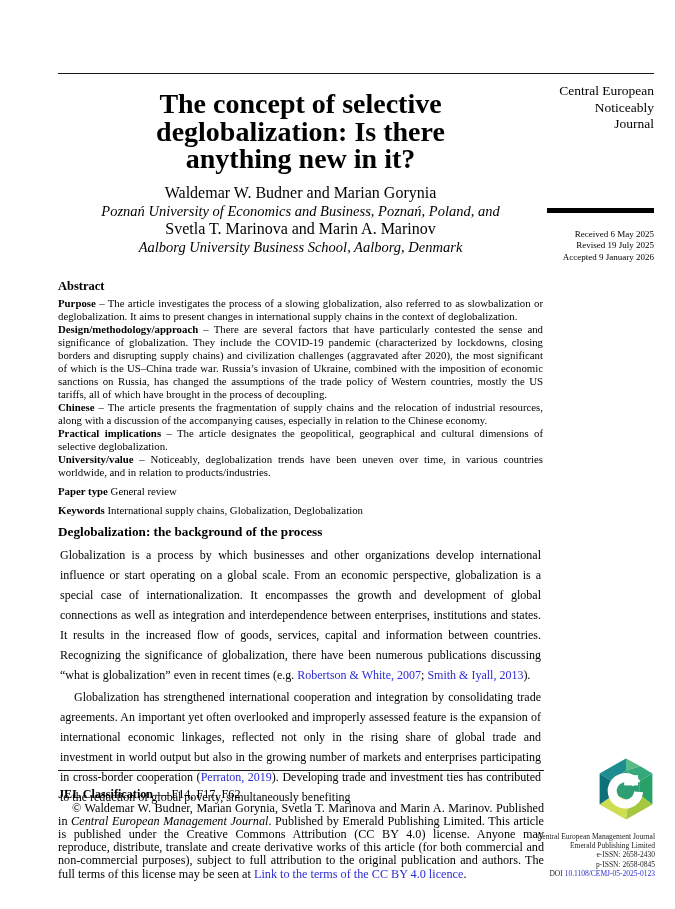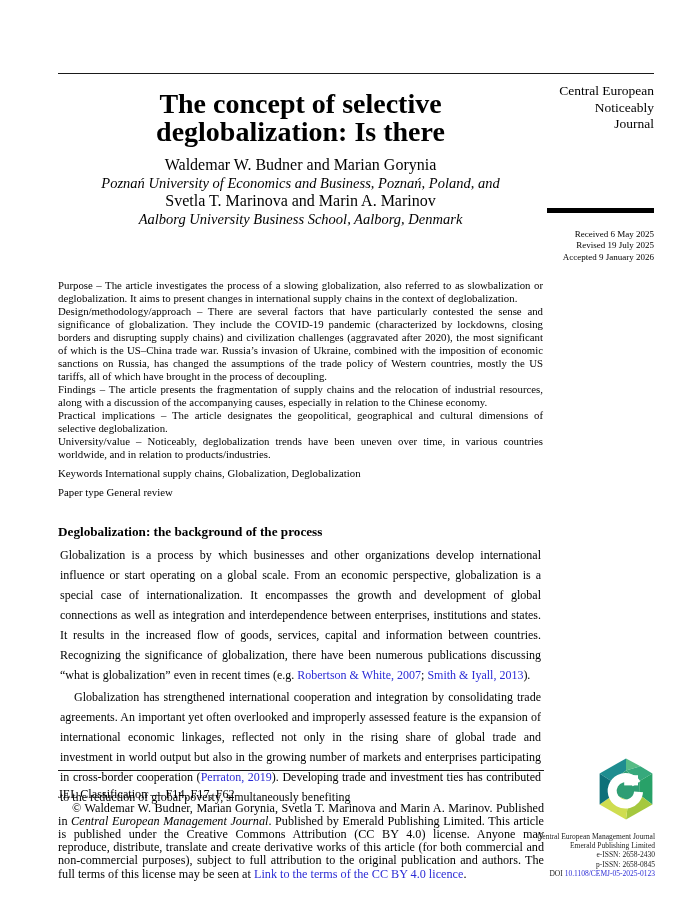--- a/index.html
+++ b/index.html
@@ -38,21 +38,21 @@
   .footer-block{position:absolute;left:58px;top:770px;width:486px;
                 border-top:1px solid #1a1a1a;padding-top:17px;}
   .jel{margin:0;font-size:12.2px;line-height:13.5px;}
   .copyright{margin:0;font-size:12.2px;line-height:13.2px;text-align:justify;text-indent:14px;}
 
   
   .logo{position:absolute;left:596px;top:757px;}
   .publisher{position:absolute;right:20px;top:832px;width:160px;text-align:right;
              font-size:7.5px;line-height:9.2px;color:#1b1b1b;}
 
-  .bold{font-weight:normal;}
+  .bold{font-weight:bold;}
   .italic{font-style:italic;}
   a.link{color:#2b2bd5;text-decoration:none;cursor:pointer;}
 </style>
 </head>
 <body>
 
 <div class="page">
 
   <div class="top-rule"></div>
 
@@ -62,37 +62,38 @@
     <div>Journal</div>
   </div>
   <div class="thick-bar"></div>
   <div class="history">
     <div>Received 6 May 2025</div>
     <div>Revised 19 July 2025</div>
     <div>Accepted 9 January 2026</div>
   </div>
 
   <div class="title-block">
-    <h1 class="title"><span>The concept of selective</span><br><span>deglobalization: Is there</span><br></h1>
+    <h1 class="title"><span>The concept of selective</span><br><span>deglobalization: Is there</span><br><span>anything new in it?</span></h1>
     <div class="authors-block">
       <div class="authors">Waldemar W. Budner and Marian Gorynia</div>
       <div class="affil">Poznań University of Economics and Business, Poznań, Poland, and</div>
       <div class="authors">Svetla T. Marinova and Marin A. Marinov</div>
       <div class="affil">Aalborg University Business School, Aalborg, Denmark</div>
     </div>
   </div>
 
   <div class="abstract">
+    <h2 class="ab-heading">Abstract</h2>
     <p><span class="bold">Purpose</span><span> – The article investigates the process of a slowing globalization, also referred to as slowbalization or deglobalization. It aims to present changes in international supply chains in the context of deglobalization.</span></p>
     <p><span class="bold">Design/methodology/approach</span><span> – There are several factors that have particularly contested the sense and significance of globalization. They include the COVID-19 pandemic (characterized by lockdowns, closing borders and disrupting supply chains) and civilization challenges (aggravated after 2020), the most significant of which is the US–China trade war. Russia’s invasion of Ukraine, combined with the imposition of economic sanctions on Russia, has changed the assumptions of the trade policy of Western countries, mostly the US tariffs, all of which have brought in the process of decoupling.</span></p>
-    <p><span class="bold">Findings</span><span> – The article presents the fragmentation of supply chains and the relocation of industrial resources, along with a discussion of the accompanying causes, especially in relation to the Chinese economy.</span></p>
+    <p><span class="bold">Chinese</span><span> – The article presents the fragmentation of supply chains and the relocation of industrial resources, along with a discussion of the accompanying causes, especially in relation to the Chinese economy.</span></p>
     <p><span class="bold">Practical implications</span><span> – The article designates the geopolitical, geographical and cultural dimensions of selective deglobalization.</span></p>
     <p><span class="bold">University/value</span><span> – Noticeably, deglobalization trends have been uneven over time, in various countries worldwide, and in relation to products/industries.</span></p>
+    <p class="meta-line"><span class="bold">Paper type</span><span> General review</span></p>
     <p class="meta-line"><span class="bold">Keywords</span><span> International supply chains, Globalization, Deglobalization</span></p>
-    <p class="meta-line"><span class="bold">Paper type</span><span> General review</span></p>
   </div>
 
   <div class="body-block">
     <h2 class="sec-heading">Deglobalization: the background of the process</h2>
     <p><span>Globalization is a process by which businesses and other organizations develop international influence or start operating on a global scale. From an economic perspective, globalization is a special case of internationalization. It encompasses the growth and development of global connections as well as integration and interdependence between enterprises, institutions and states. It results in the increased flow of goods, services, capital and information between countries. Recognizing the significance of globalization, there have been numerous publications discussing “what is globalization” even in recent times (e.g. </span><a class="link" href="#">Robertson &amp; White, 2007</a><span>; </span><a class="link" href="#">Smith &amp; Iyall, 2013</a><span>).</span></p>
     <p class="indent"><span>Globalization has strengthened international cooperation and integration by consolidating trade agreements. An important yet often overlooked and improperly assessed feature is the expansion of international economic linkages, reflected not only in the rising share of global trade and investment in world output but also in the growing number of markets and enterprises participating in cross-border cooperation (</span><a class="link" href="#">Perraton, 2019</a><span>). Developing trade and investment ties has contributed to the reduction of global poverty, simultaneously benefiting</span></p>
   </div>
 
   <div class="footer-block">
     <p class="jel"><span class="bold">JEL Classification</span><span> — F14, F17, F62</span></p>

